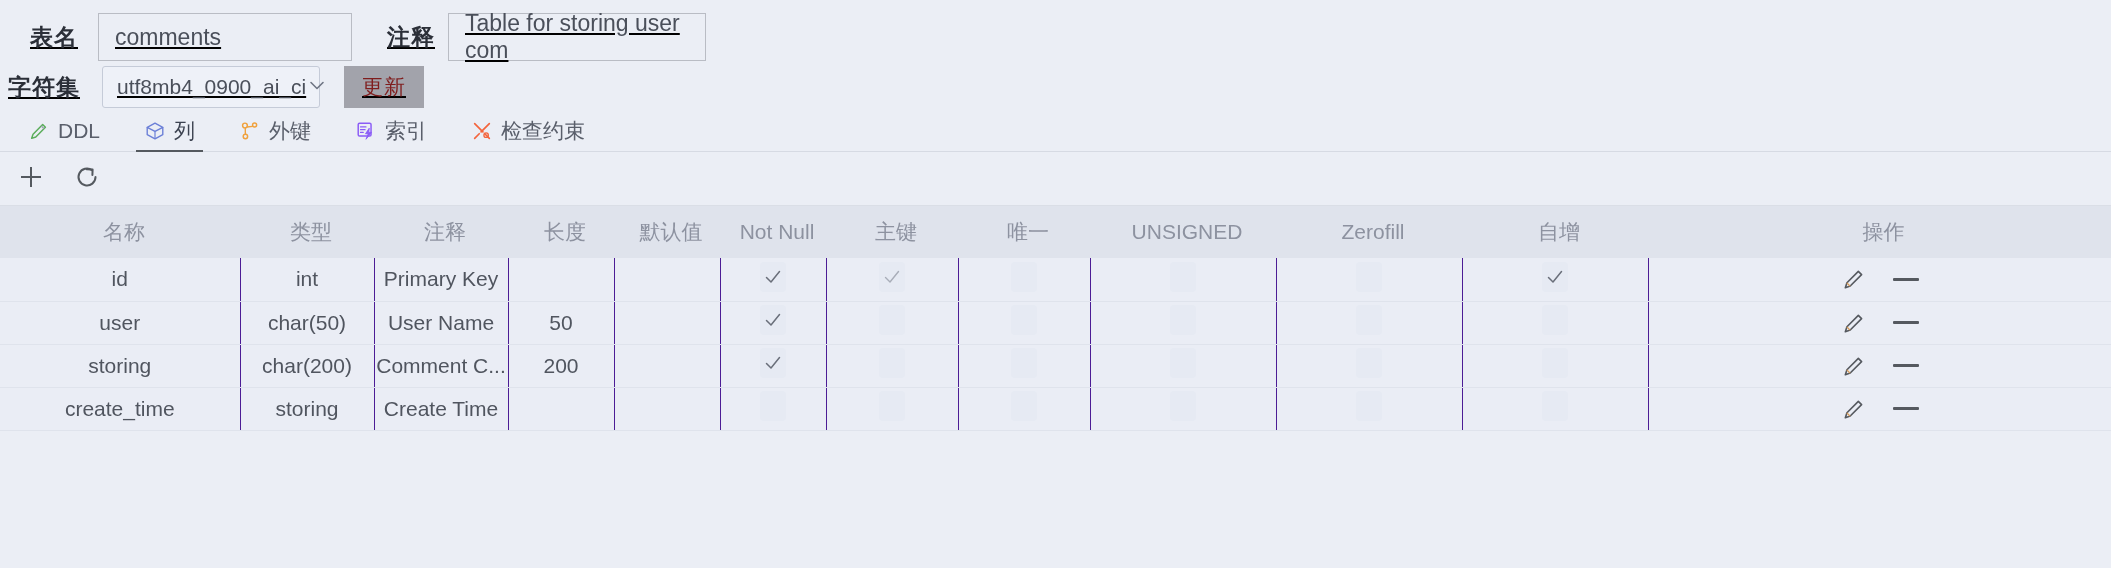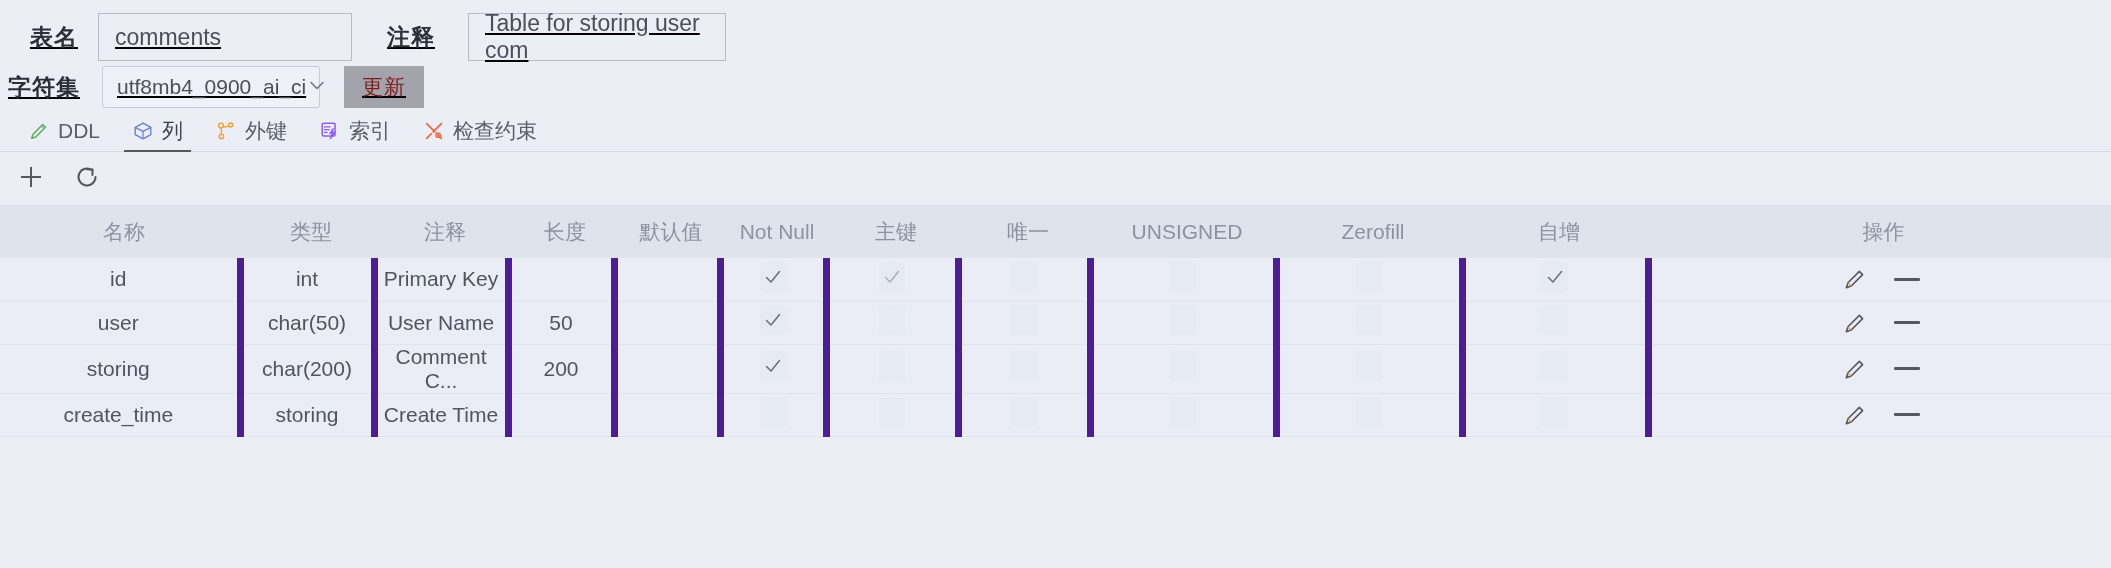--- a/index.html
+++ b/index.html
@@ -40,21 +40,21 @@
     background: #ebeef5;
     border: 1px solid #b9bcc4;
     font-size: 23px;
     color: #4a4f5a;
     padding: 0 16px;
     display: flex;
     align-items: center;
     font-family: "Liberation Sans", "DejaVu Sans", sans-serif;
   }
   #tablename-input { width: 254px; margin-left: 20px; }
-  #comment-input   { width: 258px; margin-left: 20px; }
+  #comment-input   { width: 258px; margin-left: 0; }
 
   .select-box {
     width: 218px;
     height: 42px;
     margin-left: 22px;
     background: #eef1f8;
     border: 1px solid #c5cbd8;
     border-radius: 3px;
     display: flex;
     align-items: center;
@@ -81,21 +81,21 @@
     justify-content: center;
   }
 
   
   .tabbar {
     display: flex;
     align-items: flex-end;
     height: 42px;
     padding-left: 14px;
     border-bottom: 1px solid #d6dae3;
-    gap: 4px;
+    gap: 16px;
   }
   .tab {
     display: flex;
     align-items: center;
     gap: 8px;
     height: 40px;
     padding: 0 14px;
     font-size: 21px;
     color: #5a5f6b;
     cursor: pointer;
@@ -139,21 +139,21 @@
     font-size: 21px;
     font-weight: 400;
     color: #8d92a0;
     text-align: center;
     border: none;
     padding-left: 8px;
   }
   table.cols tbody td {
     height: 43px;
     background: #eaedf5;
-    border-right: 7px solid #4c1d95;
+    border-right: 1px solid #4c1d95;
     border-bottom: 1px solid #dfe3ec;
     font-size: 21px;
     color: #50555f;
     text-align: center;
     vertical-align: middle;
   }
   table.cols tbody tr td:first-child { border-left: none; }
   table.cols tbody td:last-child { border-right: none; }
 
   .chk {

